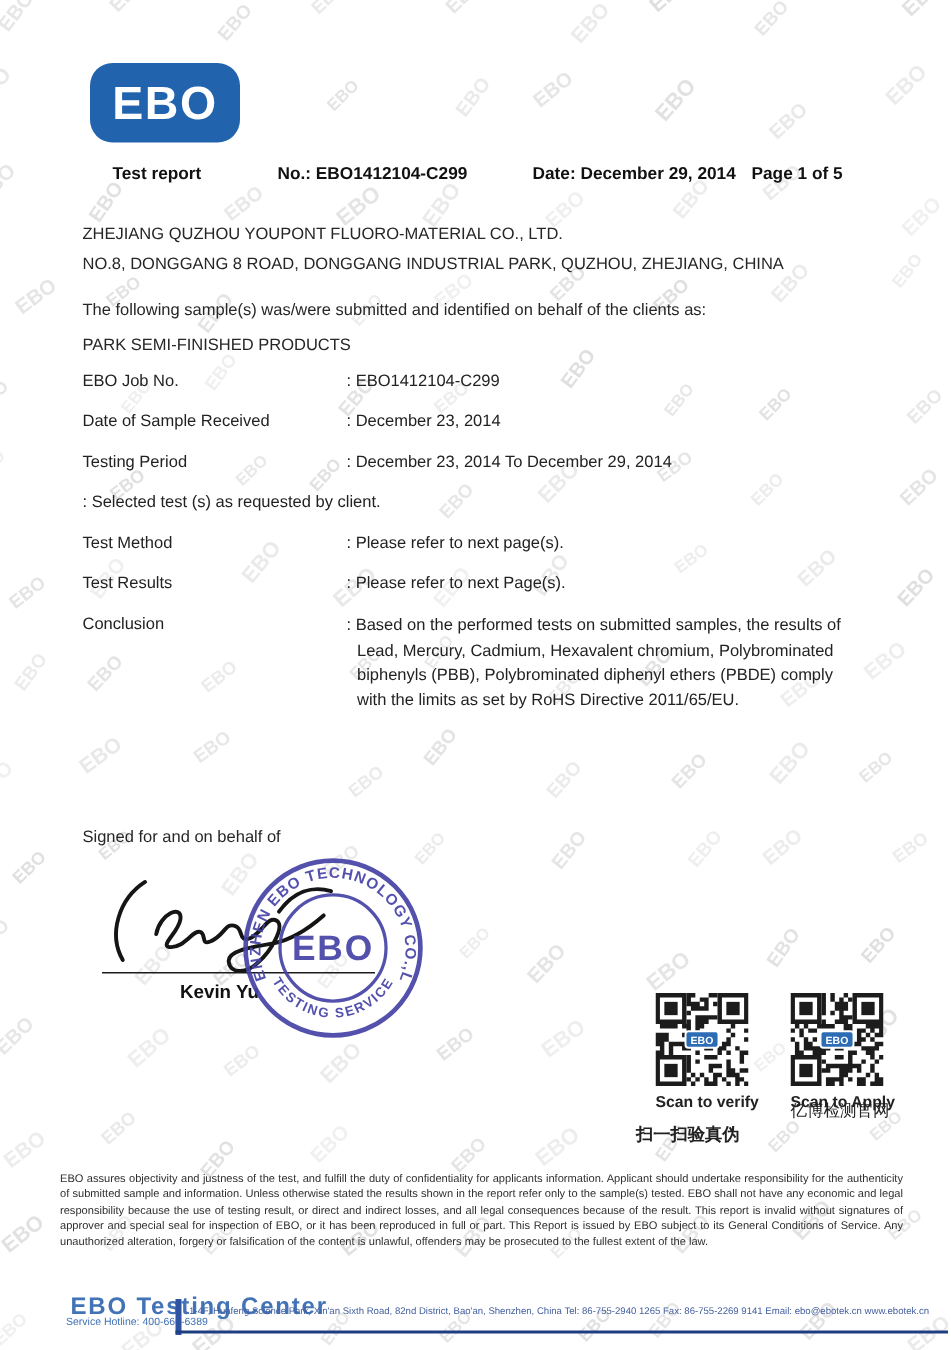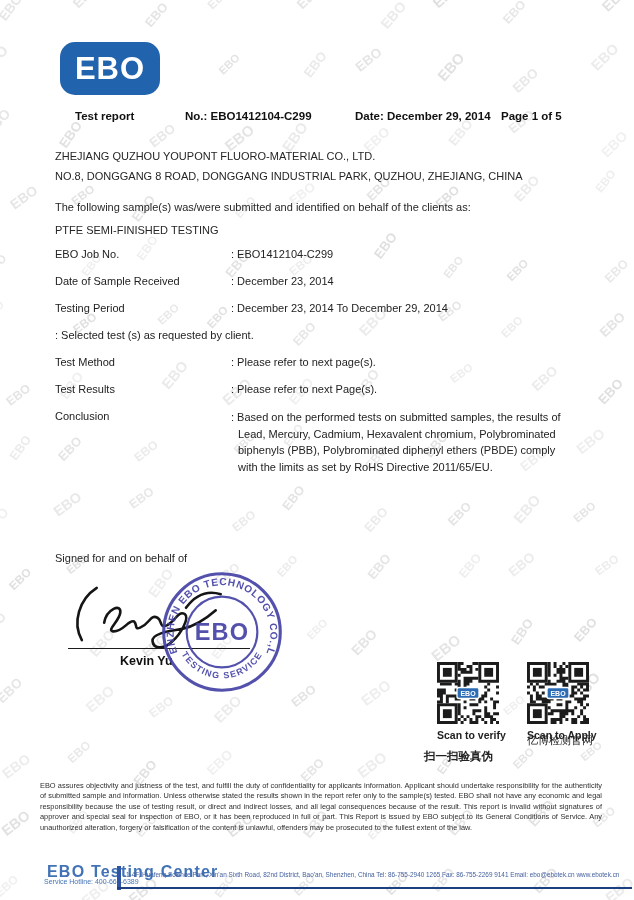--- a/index.html
+++ b/index.html
@@ -203,21 +203,21 @@
   <span class="m4">Page 1 of 5</span>
 </div>
 
 <div class="layer" id="client">
   <div>ZHEJIANG QUZHOU YOUPONT FLUORO-MATERIAL CO., LTD.</div>
   <div>NO.8, DONGGANG 8 ROAD, DONGGANG INDUSTRIAL PARK, QUZHOU, ZHEJIANG, CHINA</div>
 </div>
 
 <div class="layer" id="intro">
   <div>The following sample(s) was/were submitted and identified on behalf of the clients as:</div>
-  <div class="l2">PTFE SEMI-FINISHED TESTING</div>
+  <div class="l2">PARK SEMI-FINISHED PRODUCTS</div>
 </div>
 
 <div class="layer" id="fields">
   <div class="frow">
     <div class="flabel">EBO Job No.</div>
     <div class="fvalue">: EBO1412104-C299</div>
   </div>
   <div class="frow">
     <div class="flabel">Date of Sample Received</div>
     <div class="fvalue">: December 23, 2014</div>

